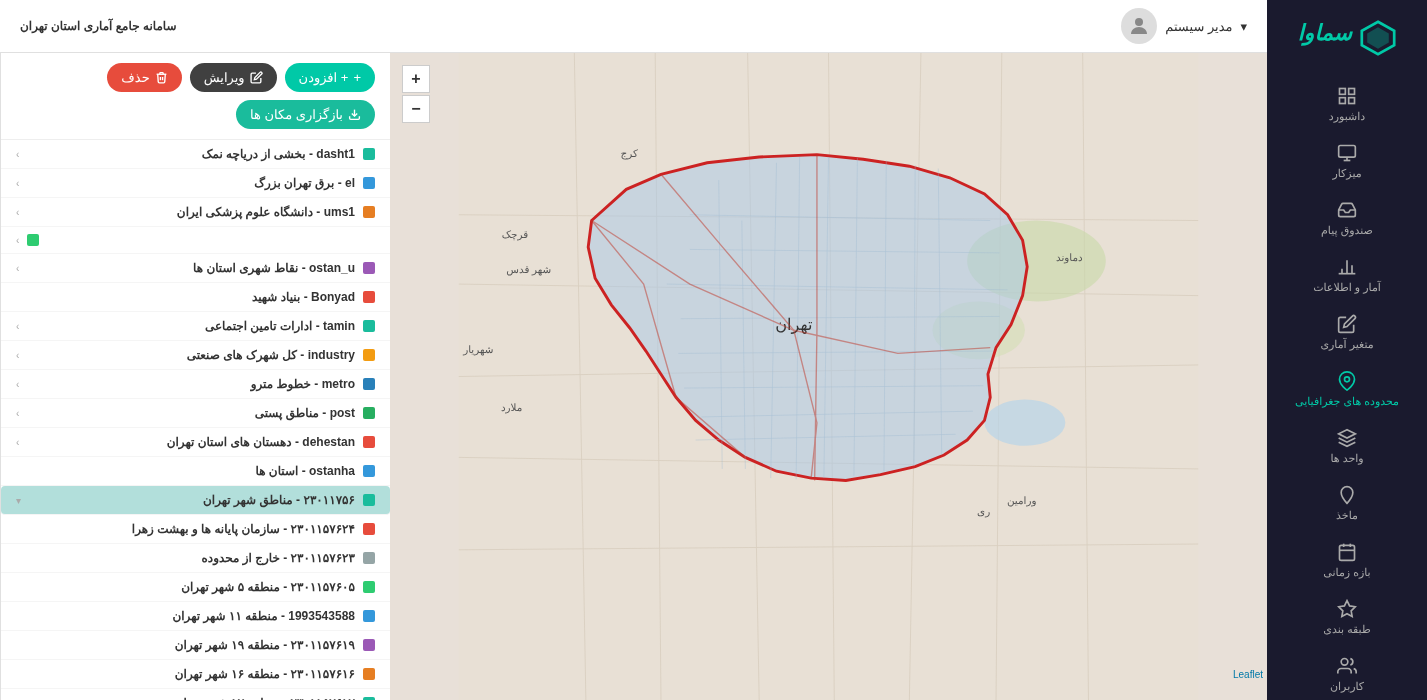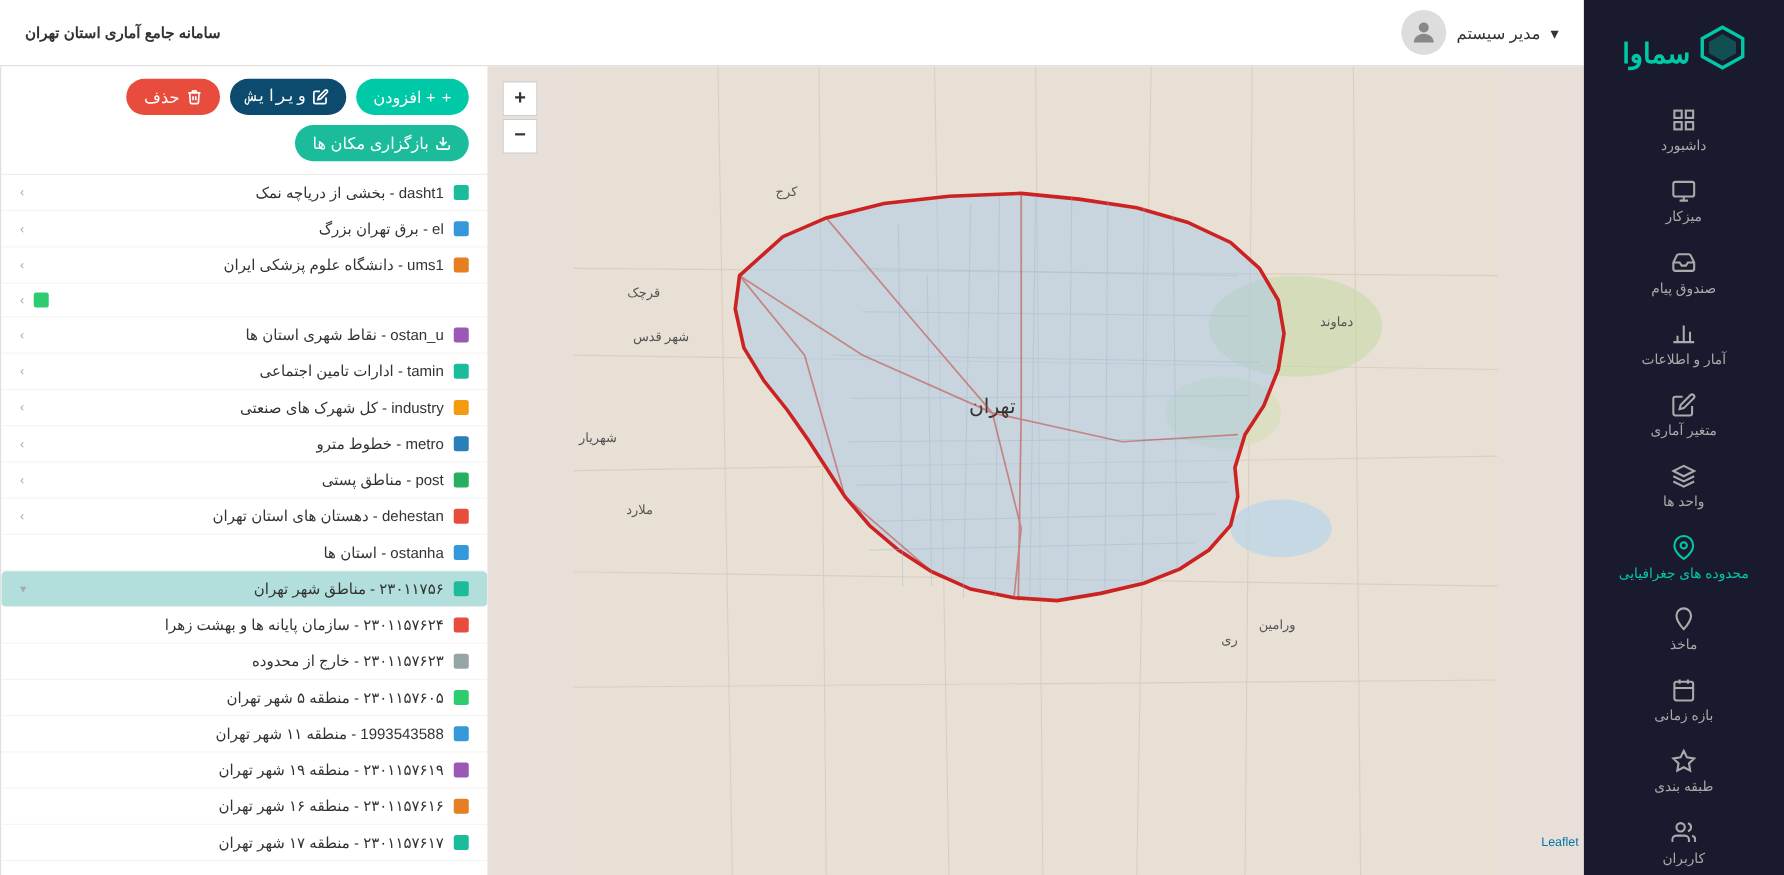--- a/index.html
+++ b/index.html
@@ -10,24 +10,25 @@
       width: 160px;
       background: #1a1a2e;
       display: flex;
       flex-direction: column;
       align-items: center;
       padding-top: 10px;
       flex-shrink: 0;
     }
     .sidebar-logo {
       display: flex;
-      align-items: flex-end;
+      align-items: flex-start;
       gap: 8px;
       padding: 10px 0 20px;
       color: white;
+      font-style: italic;
     }
     .sidebar-logo-text {
       font-size: 22px;
       font-weight: bold;
       color: #00c9a7;
     }
     .logo-icon {
       width: 36px;
       height: 36px;
     }
@@ -166,21 +167,21 @@
       align-items: center;
       gap: 5px;
       padding: 7px 14px;
       border-radius: 20px;
       border: none;
       cursor: pointer;
       font-size: 13px;
       font-family: 'Tahoma', 'Arial', sans-serif;
     }
     .btn-green { background: #00c9a7; color: white; }
-    .btn-blue { background: #0c4a6e; color: white; font-family: Liberation Mono, monospace; }
+    .btn-blue { background: #404040; color: white; }
     .btn-red { background: #e74c3c; color: #ffffff; }
     .btn-teal { background: #1abc9c; color: white; }
 
     
     .list-container {
       flex: 1;
       overflow-y: auto;
       direction: rtl;
     }
     .list-item {
@@ -198,20 +199,21 @@
     .list-item.selected { background: #e8f5e9; }
     .list-item .color-dot {
       width: 12px;
       height: 12px;
       border-radius: 2px;
       flex-shrink: 0;
     }
     .list-item .item-text {
       text-align: right;
       flex: 1;
+      font-weight: bold;
     }
     .list-item .arrow {
       color: #aaa;
       font-size: 10px;
     }
 
     
     .list-container::-webkit-scrollbar { width: 6px; }
     .list-container::-webkit-scrollbar-track { background: #f1f1f1; }
     .list-container::-webkit-scrollbar-thumb { background: #ccc; border-radius: 3px; }
@@ -266,35 +268,35 @@
   </div>
 
   <div class="sidebar-item">
     <svg viewBox="0 0 24 24" fill="none" stroke="#aaa" stroke-width="2">
       <path d="M11 4H4a2 2 0 00-2 2v14a2 2 0 002 2h14a2 2 0 002-2v-7"></path>
       <path d="M18.5 2.5a2.121 2.121 0 013 3L12 15l-4 1 1-4 9.5-9.5z"></path>
     </svg>
     <span class="sidebar-item-label">متغیر آماری</span>
   </div>
 
-  <div class="sidebar-item">
-    <svg viewBox="0 0 24 24" fill="none" stroke="#aaa" stroke-width="2">
-      <polygon points="12,2 2,7 12,12 22,7 12,2"></polygon>
-      <polyline points="2,17 12,22 22,17"></polyline>
-      <polyline points="2,12 12,17 22,12"></polyline>
-    </svg>
-    <span class="sidebar-item-label">واحد ها</span>
-  </div>
-
   <div class="sidebar-item active">
     <svg viewBox="0 0 24 24" fill="none" stroke="#00c9a7" stroke-width="2">
       <path d="M21 10c0 7-9 13-9 13s-9-6-9-13a9 9 0 0118 0z"></path>
         <circle cx="12" cy="10" r="3"></circle>
     </svg>
     <span class="sidebar-item-label" style="color:#00c9a7">محدوده های جغرافیایی</span>
+  </div>
+
+  <div class="sidebar-item">
+    <svg viewBox="0 0 24 24" fill="none" stroke="#aaa" stroke-width="2">
+      <polygon points="12,2 2,7 12,12 22,7 12,2"></polygon>
+      <polyline points="2,17 12,22 22,17"></polyline>
+      <polyline points="2,12 12,17 22,12"></polyline>
+    </svg>
+    <span class="sidebar-item-label">واحد ها</span>
   </div>
 
   <div class="sidebar-item">
     <svg viewBox="0 0 24 24" fill="none" stroke="#aaa" stroke-width="2">
       <path d="M12 2C8.13 2 5 5.13 5 9c0 5.25 7 13 7 13s7-7.75 7-13c0-3.87-3.13-7-7-7z"></path>
     </svg>
     <span class="sidebar-item-label">ماخذ</span>
   </div>
 
   <div class="sidebar-item">
@@ -472,20 +474,24 @@
         <div class="list-item">
           <span class="color-dot" style="background:#2ecc71"></span>
           <span class="arrow">›</span>
         </div>
         <div class="list-item">
           <span class="color-dot" style="background:#9b59b6"></span>
           <span class="item-text">ostan_u - نقاط شهری استان ها</span>
           <span class="arrow">›</span>
         </div>
         <div class="list-item">
+          <span class="color-dot" style="background:#e74c3c"></span>
+          <span class="item-text">Bonyad - بنیاد شهید</span>
+        </div>
+        <div class="list-item">
           <span class="color-dot" style="background:#1abc9c"></span>
           <span class="item-text">tamin - ادارات تامین اجتماعی</span>
           <span class="arrow">›</span>
         </div>
         <div class="list-item">
           <span class="color-dot" style="background:#f39c12"></span>
           <span class="item-text">industry - کل شهرک های صنعتی</span>
           <span class="arrow">›</span>
         </div>
         <div class="list-item">

